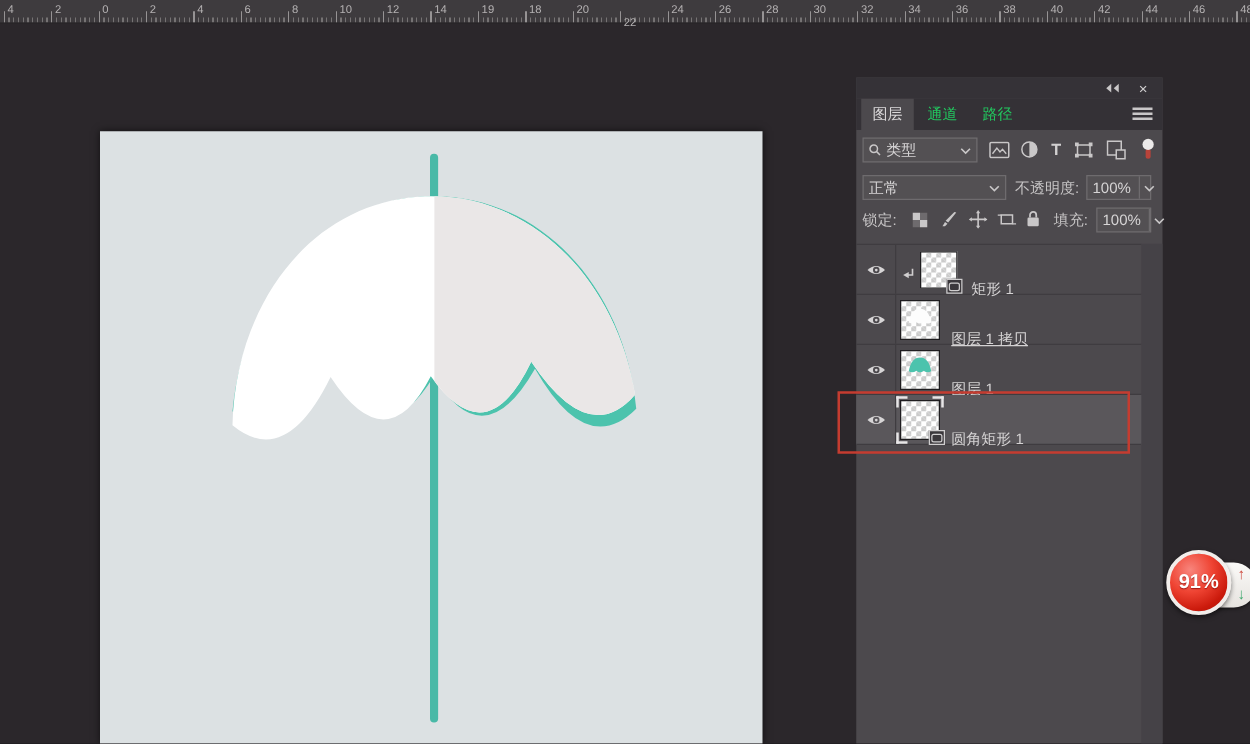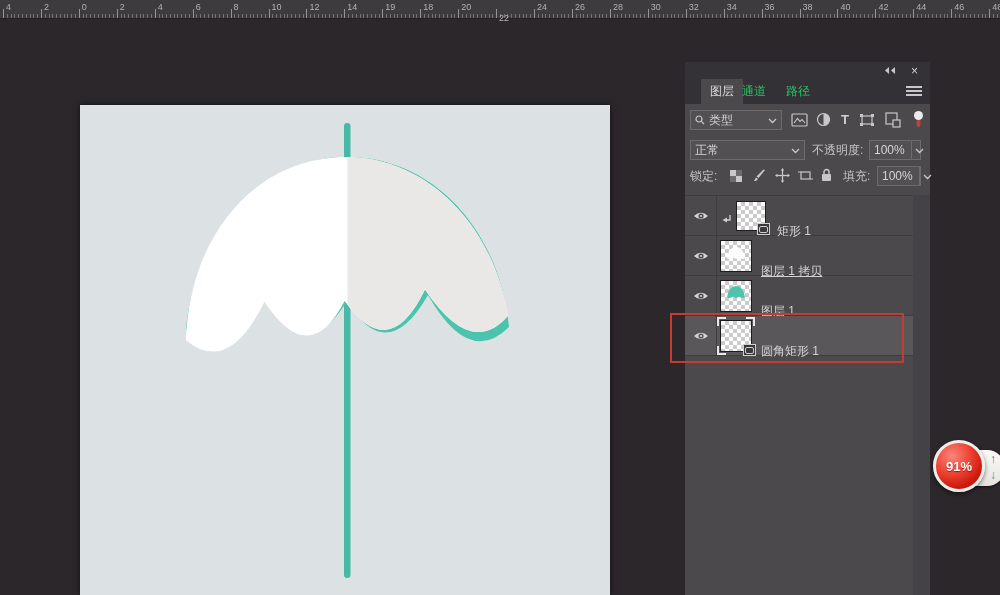--- a/index.html
+++ b/index.html
@@ -62,21 +62,21 @@
   .ann{position:absolute;left:670px;top:313px;width:230px;height:46px;
     border:2px solid var(--annotation-red,#c53c30);pointer-events:none;}
   
   .pwidget{position:absolute;left:933px;top:440px;width:72px;height:55px;}
   .ppanel{position:absolute;left:22px;top:10px;width:50px;height:36px;border-radius:18px;
     background:linear-gradient(#fbfaf8,#e6e3df);box-shadow:0 1px 3px rgba(0,0,0,.55);}
   .pball{position:absolute;left:0;top:0;width:46px;height:46px;border-radius:50%;
     border:3px solid #f1edea;
     background:radial-gradient(circle at 35% 28%,#f8857d 0%,#ef4433 40%,#cb1a0c 72%,#a51007 100%);
     box-shadow:0 2px 4px rgba(0,0,0,.5);display:flex;align-items:center;justify-content:center;}
-  .pball span{color:#fff;font-size:13px;font-weight:bold;text-shadow:0 1px 1px rgba(120,0,0,.7);}
+  .pball span{color:#fff;font-size:16px;font-weight:bold;text-shadow:0 1px 1px rgba(120,0,0,.7);}
   .parrow{position:absolute;font-size:12px;font-weight:bold;line-height:12px;left:57px;}
   .parrow.up{top:13px;color:var(--arrow-up-red,#cf4f44);}
   .parrow.dn{top:29px;color:var(--arrow-down-green,#3fa96f);}
   svg{display:block;}
 </style>
 </head>
 <body>
 
 <div id="app">
 
@@ -137,21 +137,21 @@
     <div class="titlebar">
       <span>
         <svg width="13" height="9" viewBox="0 0 13 9">
             <polygon points="5,1 1,4.5 5,8" fill="#c9c7c8"></polygon>
             <polygon points="11,1 7,4.5 11,8" fill="#c9c7c8"></polygon>
           </svg>
       </span>
       <span style="color:#d2d0d1;font-size:12px;line-height:12px;">×</span>
     </div>
     <div class="tabstrip">
-      <div class="tab active" style="left:16px;"><span>图层</span></div>
+      <div class="tab active" style="left:4px;"><span>图层</span></div>
       <div class="tab" style="left:48px;"><span>通道</span></div>
       <div class="tab" style="left:92px;"><span>路径</span></div>
       <div class="menu-btn">
           <i></i>
           <i></i>
           <i></i>
         </div>
     </div>
 
     <div class="ctl-row" style="top:48px;height:24px;">

